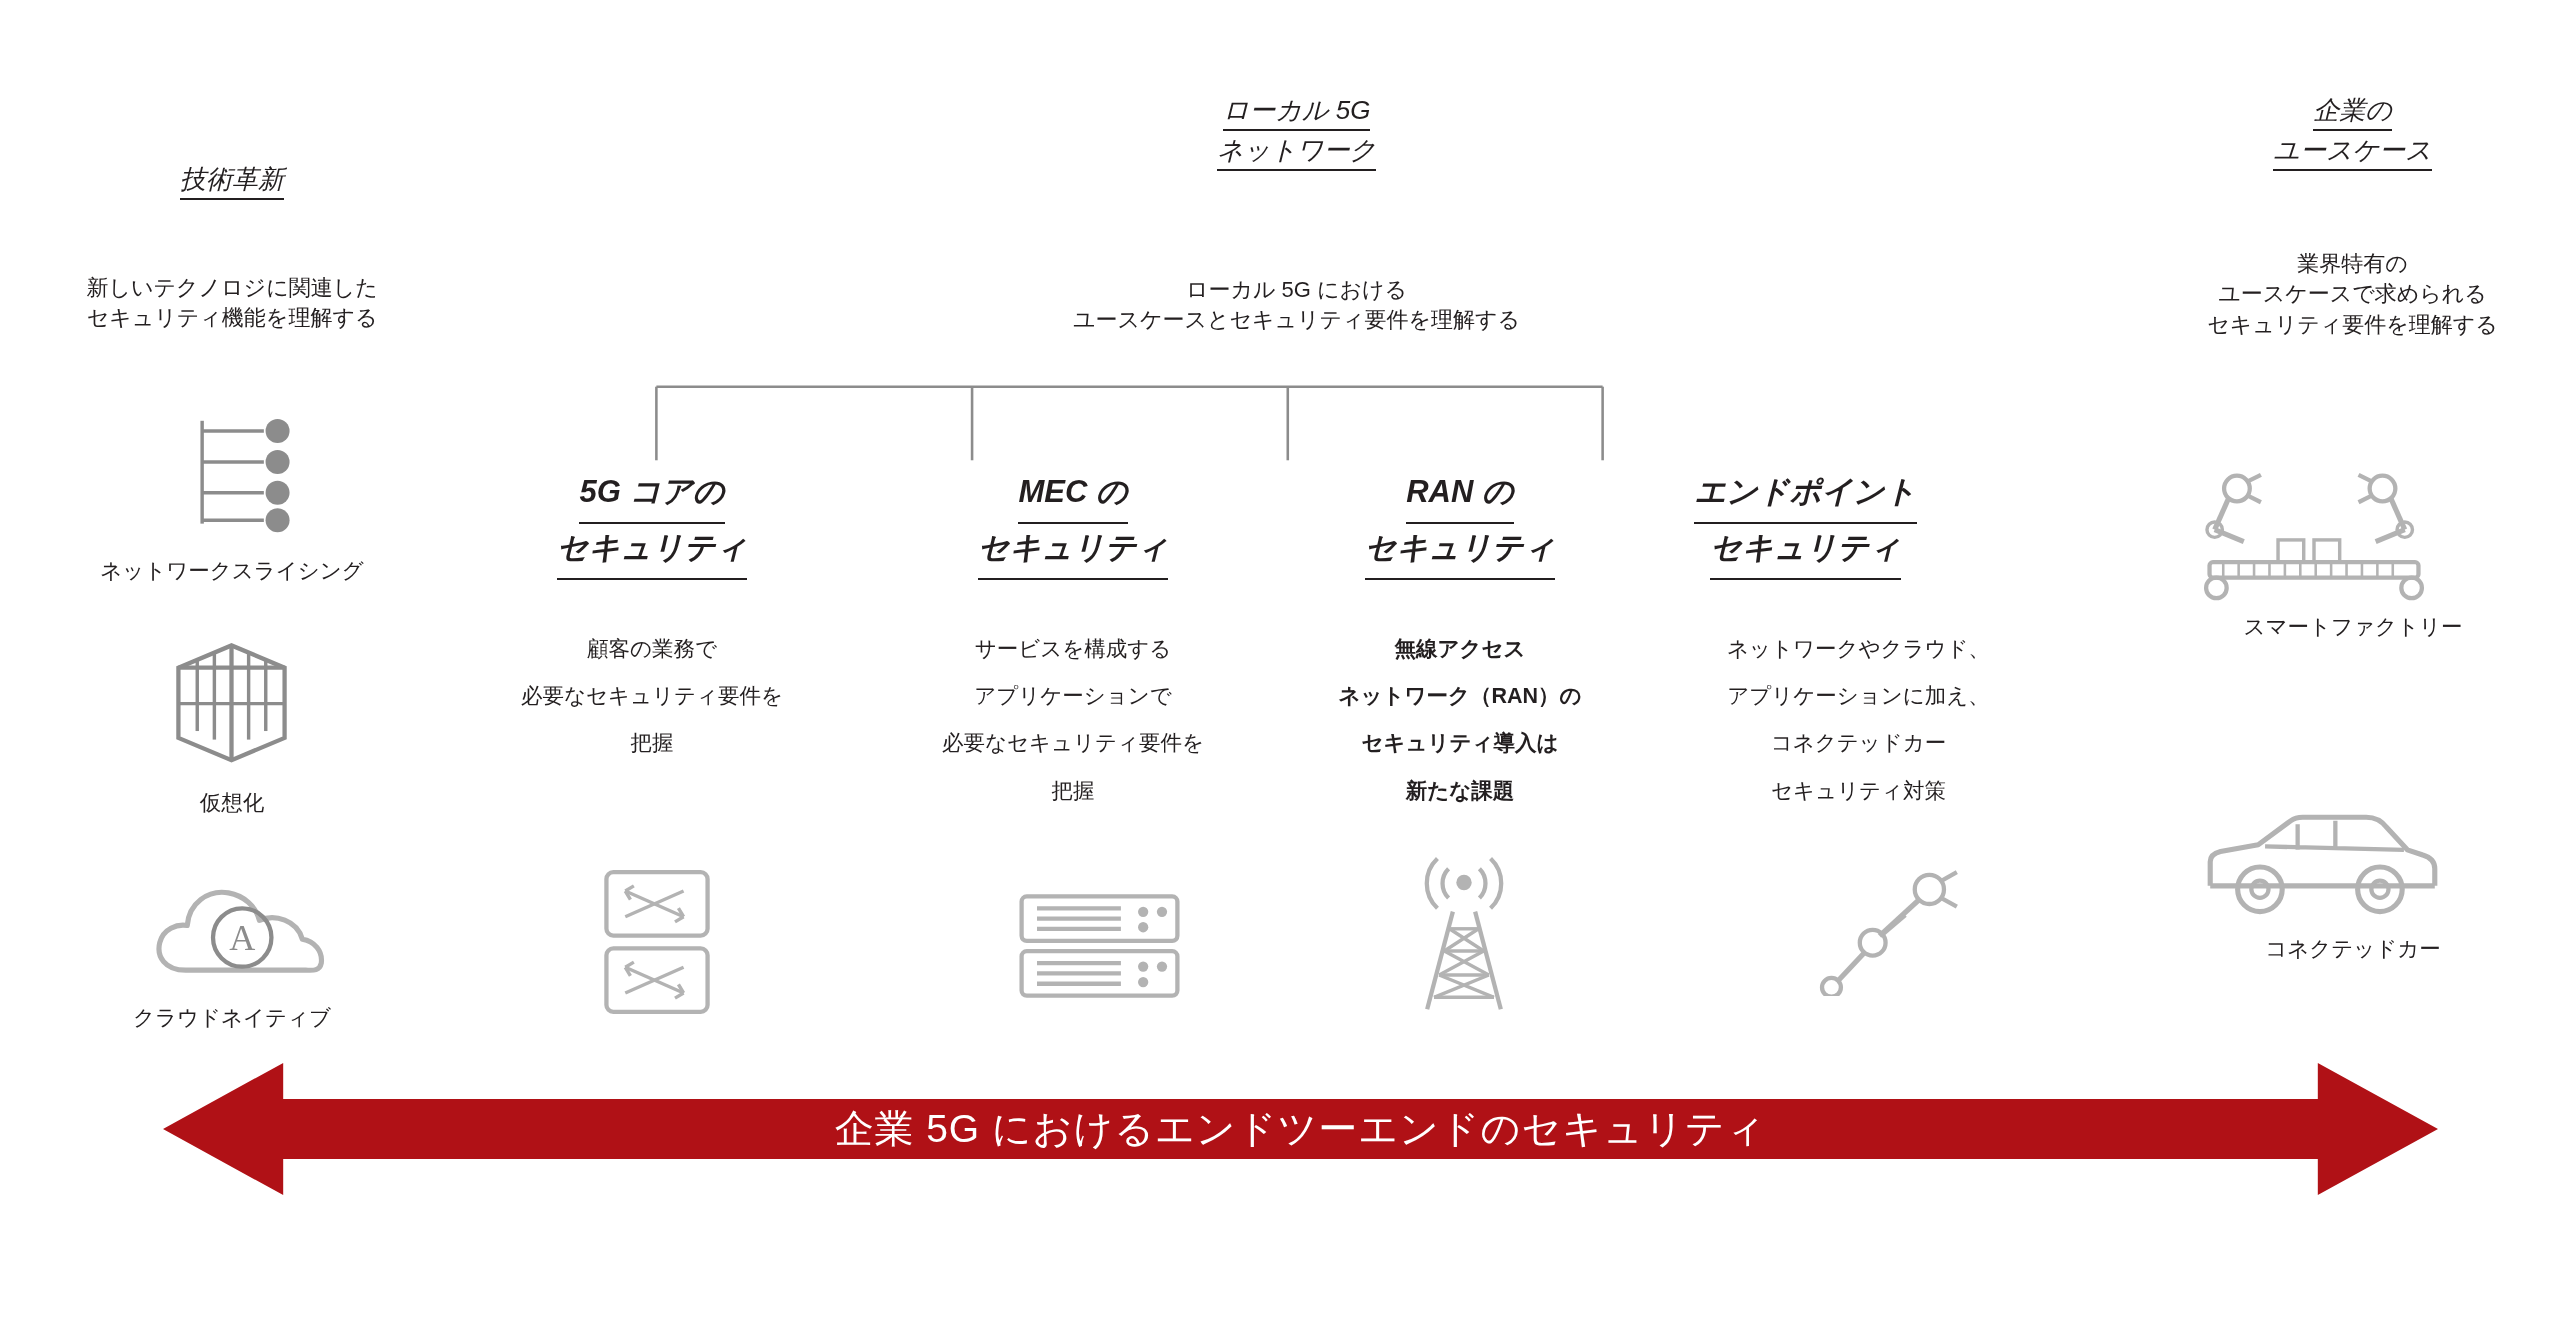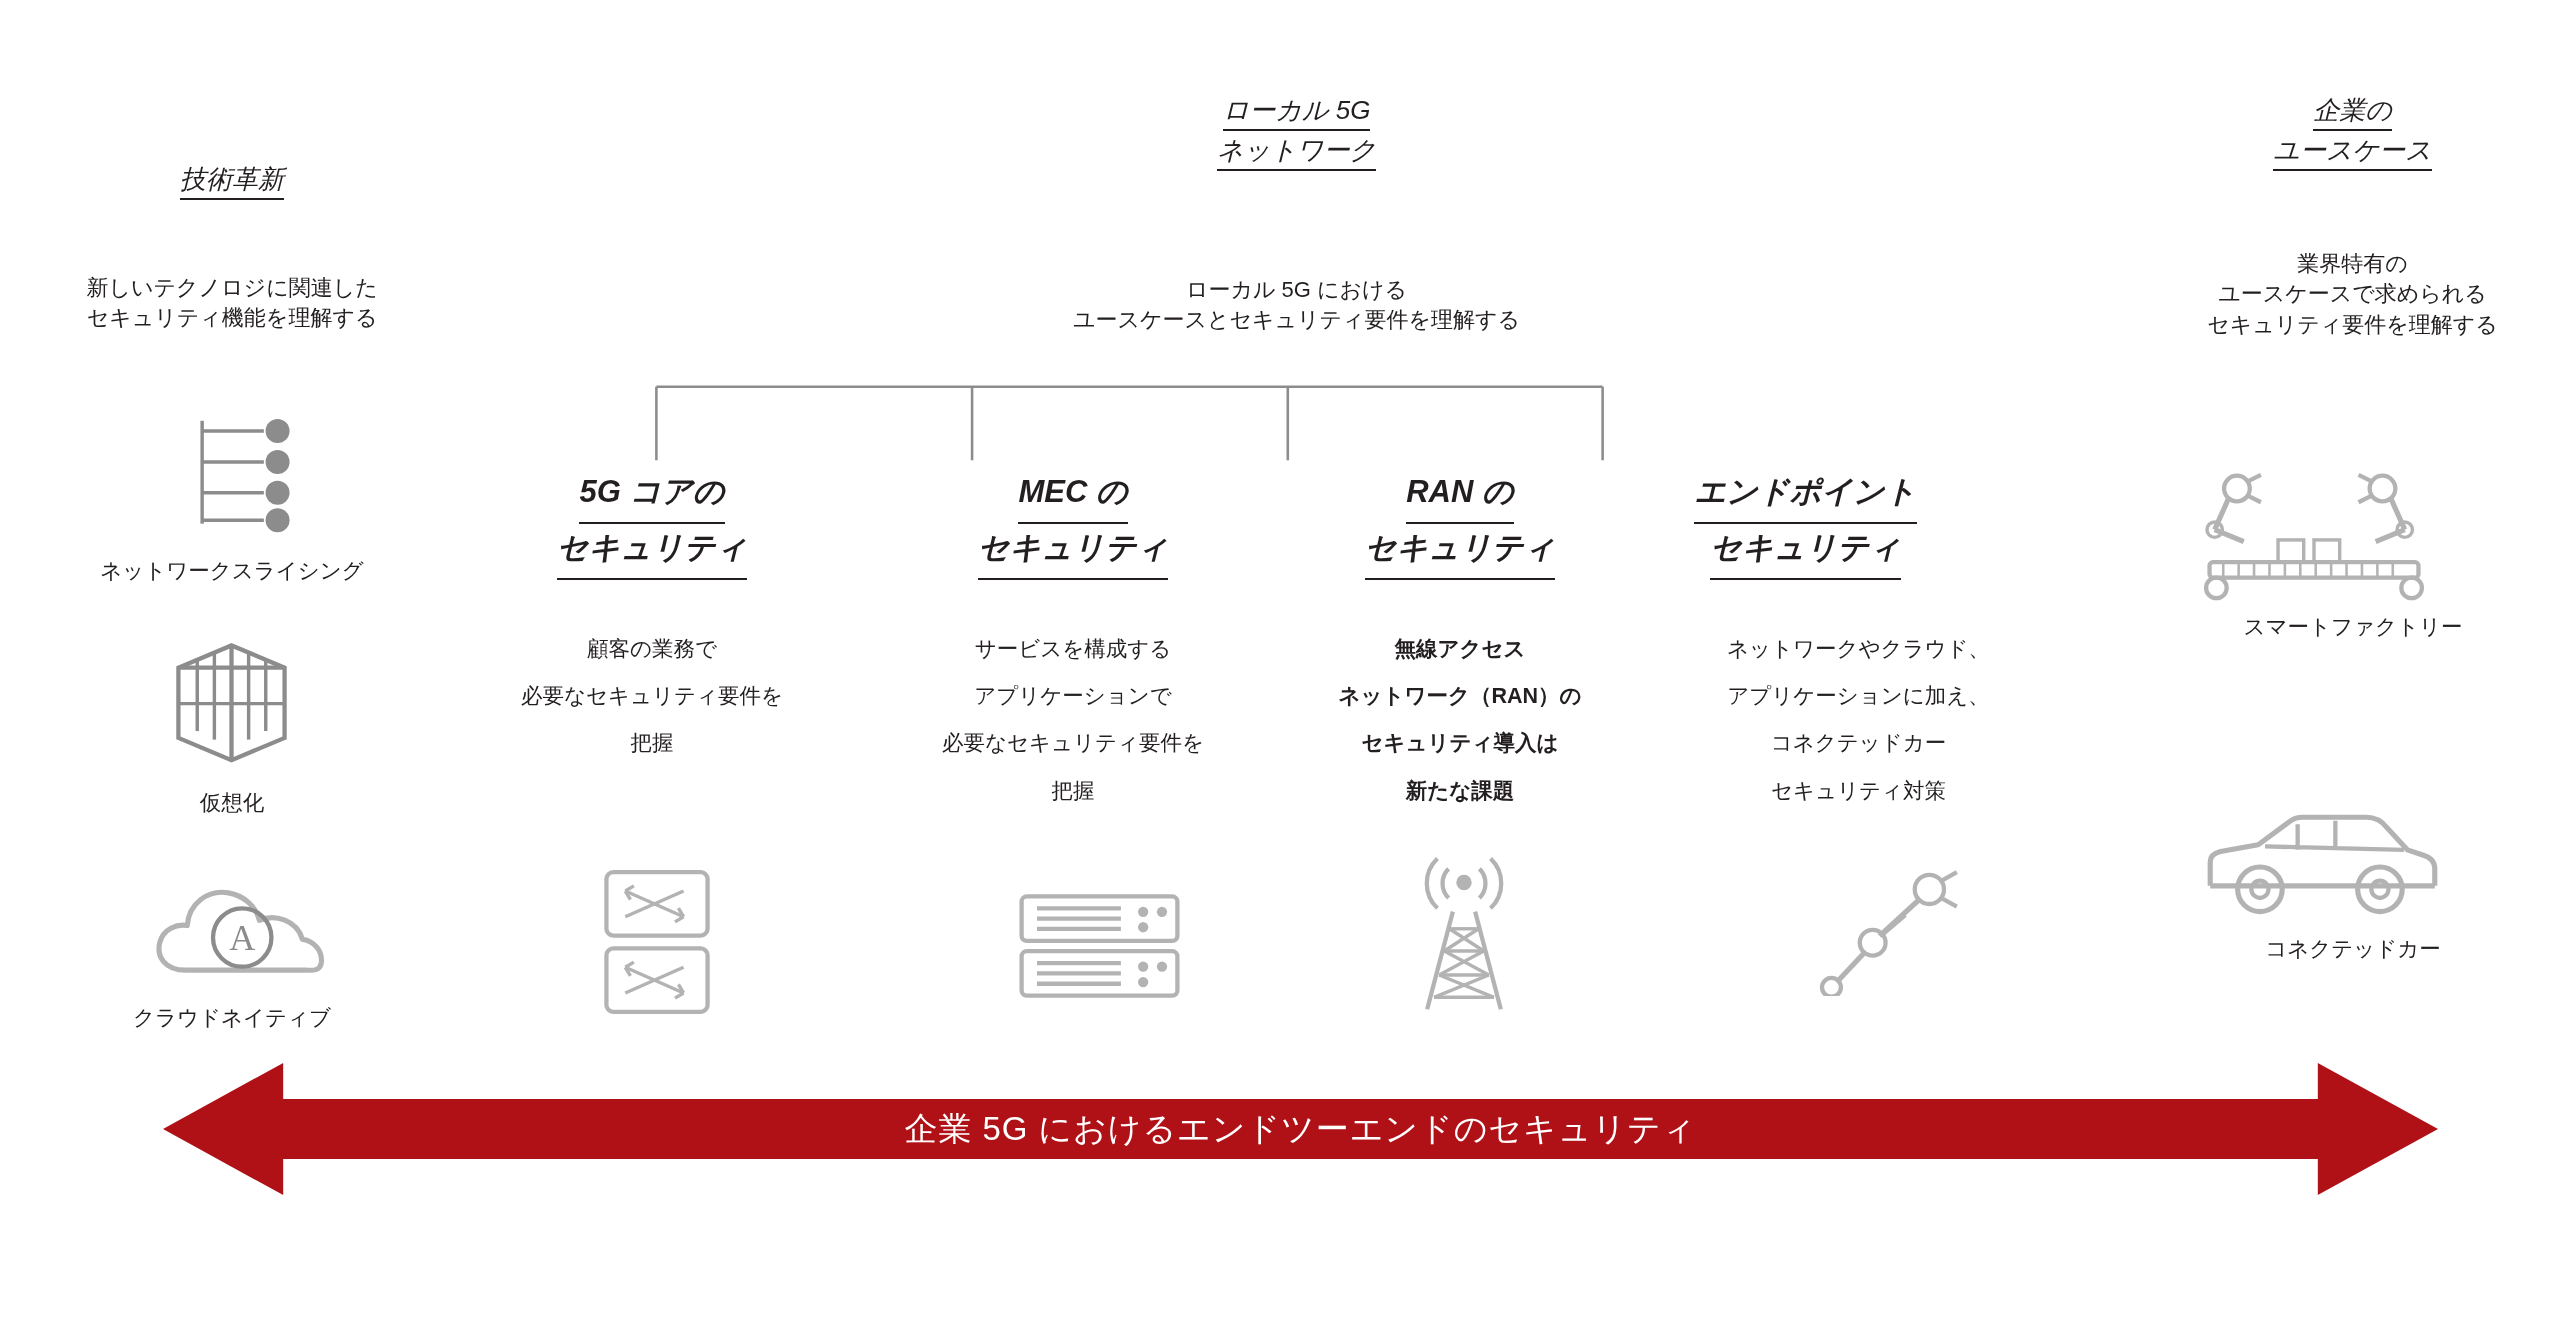--- a/index.html
+++ b/index.html
@@ -91,21 +91,21 @@
   .banner-text {
     position: absolute;
     left: 0;
     top: 0;
     width: 2275px;
     height: 146px;
     display: flex;
     align-items: center;
     justify-content: center;
     color: #ffffff;
-    font-size: 33px;
+    font-size: 39px;
     font-weight: normal;
     letter-spacing: 0.9px;
     pointer-events: none;
   }
   svg { display: block; }
 </style>
 </head>
 <body>
 
 <div class="canvas">

